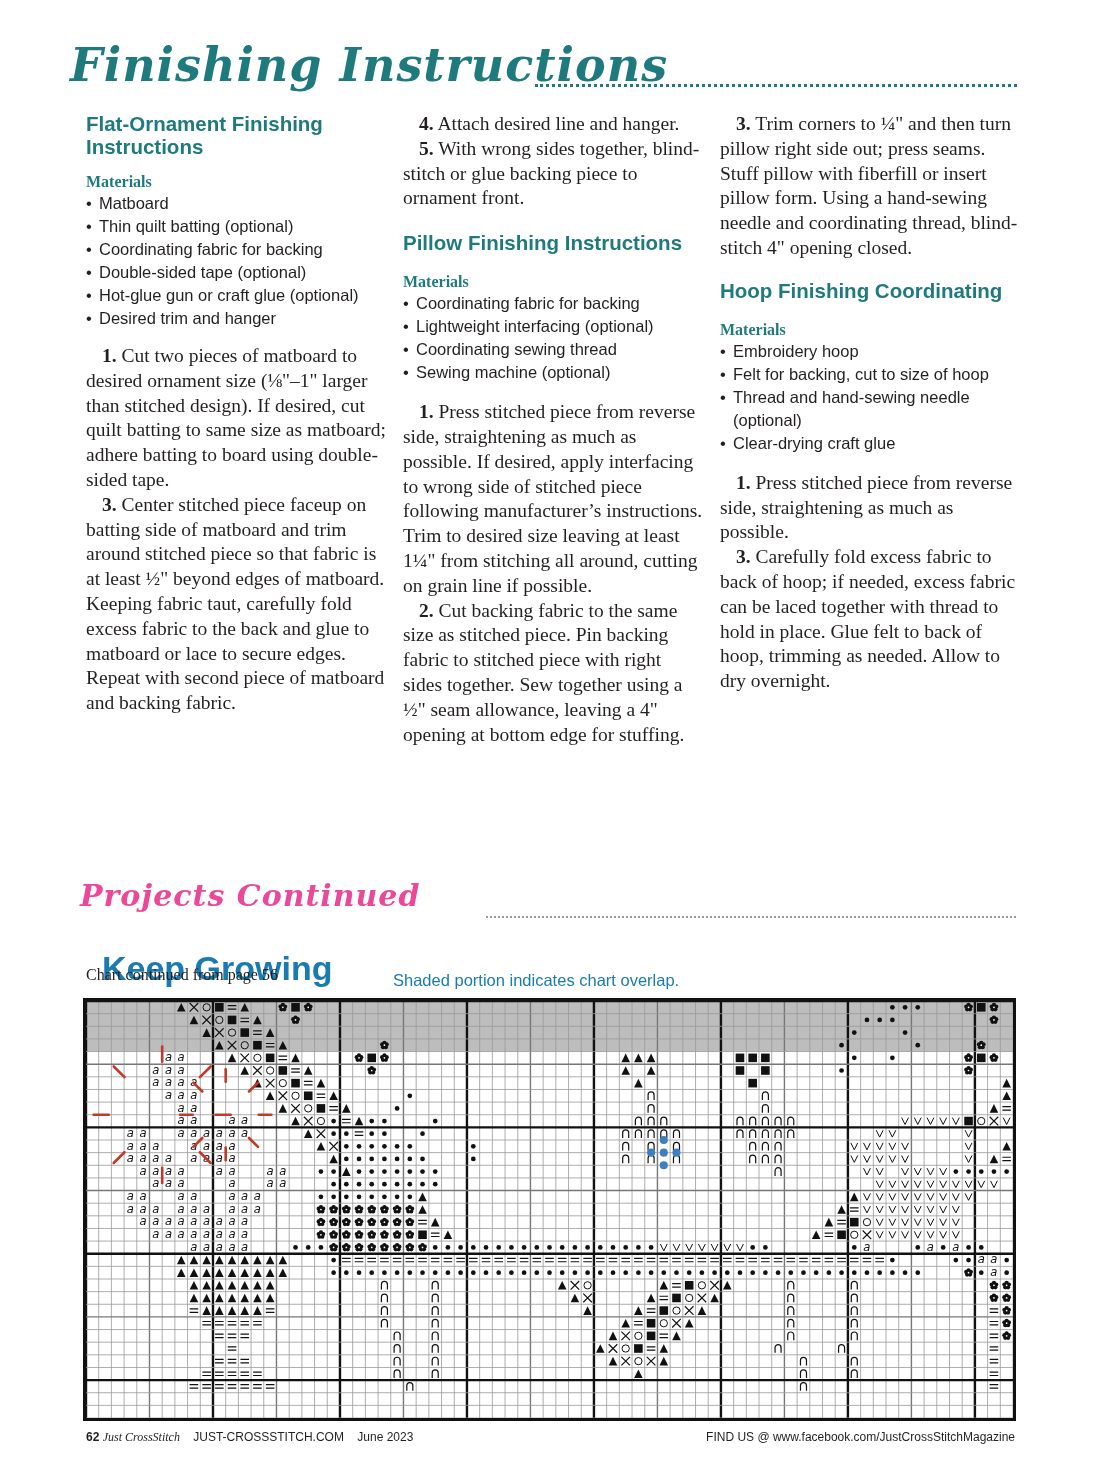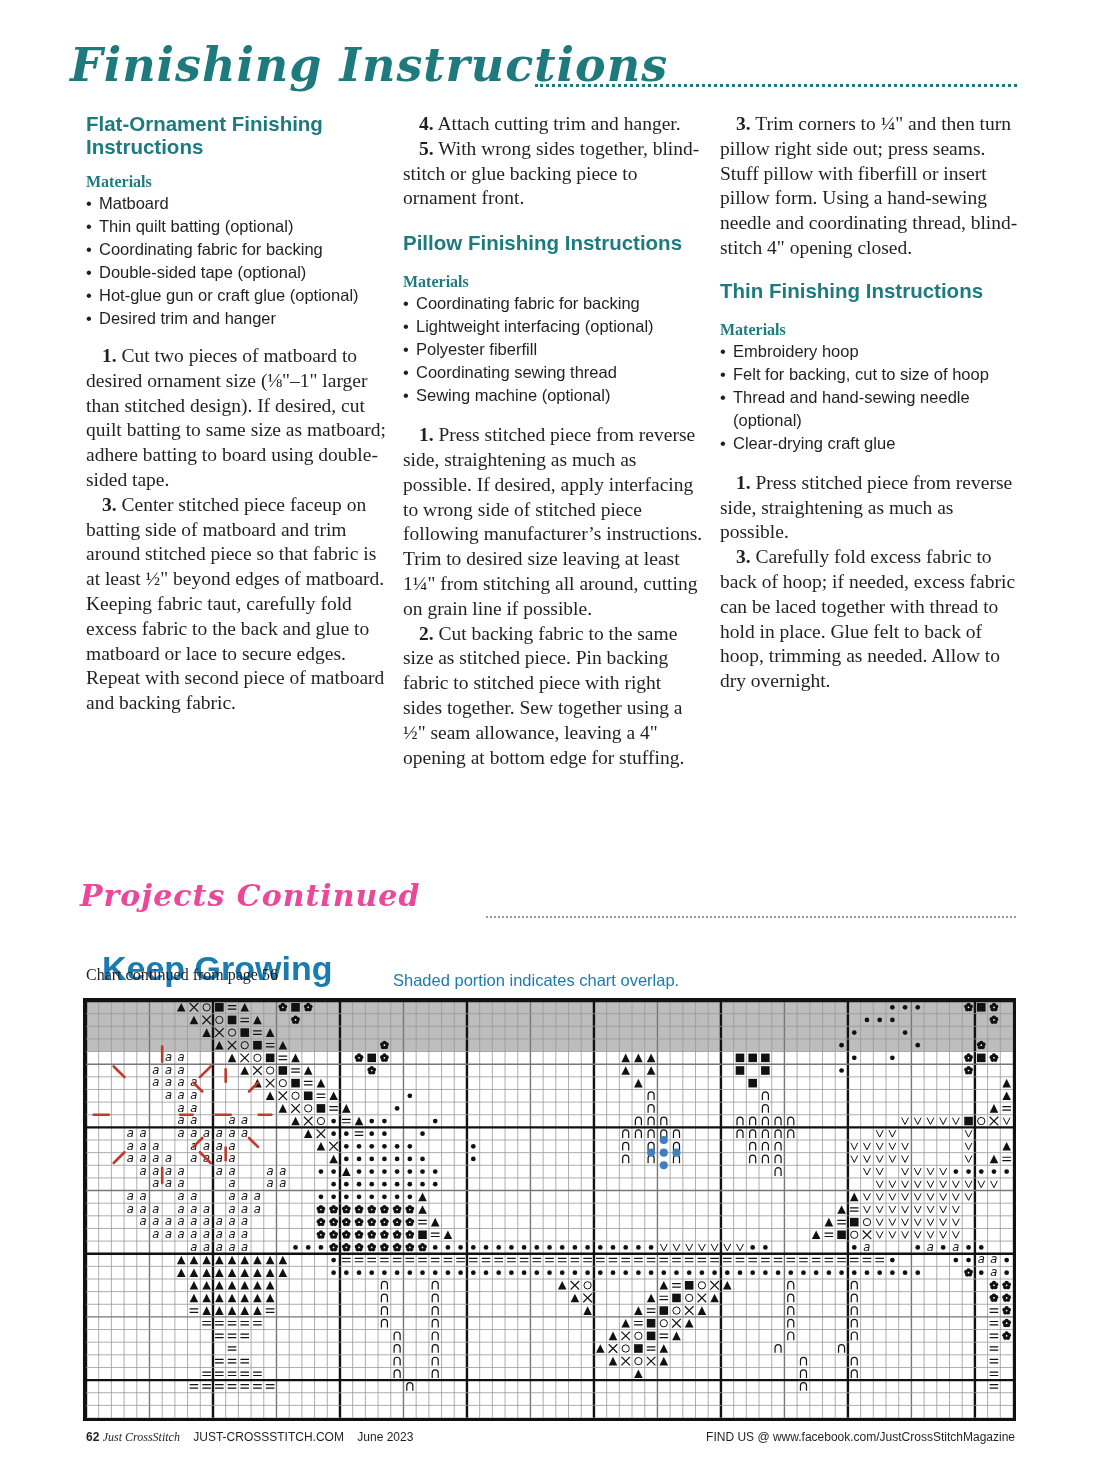--- a/index.html
+++ b/index.html
@@ -55,42 +55,41 @@
     <li>Double-sided tape (optional)</li>
     <li>Hot-glue gun or craft glue (optional)</li>
     <li>Desired trim and hanger</li>
   </ul>
   <div style="height:14px"></div>
   <p class="step"><b>1.</b> <span>Cut two pieces of matboard to desired ornament size (⅛"–1" larger than stitched design). If desired, cut quilt batting to same size as matboard; adhere batting to board using double-sided tape.</span></p>
   <p class="step"><b>3.</b> <span>Center stitched piece faceup on batting side of matboard and trim around stitched piece so that fabric is at least ½" beyond edges of matboard. Keeping fabric taut, carefully fold excess fabric to the back and glue to matboard or lace to secure edges. Repeat with second piece of matboard and backing fabric.</span></p>
 </div>
 
 <div class="col" id="col2">
-  <p class="step"><b>4.</b> <span>Attach cutting trim and hanger.</span></p>
+  <p class="step"><b>4.</b> <span>Attach desired line and hanger.</span></p>
   <p class="step"><b>5.</b> <span>With wrong sides together, blind-stitch or glue backing piece to ornament front.</span></p>
   <div style="height:20px"></div>
   <h2 class="sec-head">Pillow Finishing Instructions</h2>
   <div style="height:18px"></div>
   <h3 class="mat-head">Materials</h3>
   <ul class="mat">
     <li>Coordinating fabric for backing</li>
     <li>Lightweight interfacing (optional)</li>
-    <li>Polyester fiberfill</li>
     <li>Coordinating sewing thread</li>
     <li>Sewing machine (optional)</li>
   </ul>
   <div style="height:16px"></div>
   <p class="step"><b>1.</b> <span>Press stitched piece from reverse side, straightening as much as possible. If desired, apply interfacing to wrong side of stitched piece following manufacturer’s instructions. Trim to desired size leaving at least 1¼" from stitching all around, cutting on grain line if possible.</span></p>
   <p class="step"><b>2.</b> <span>Cut backing fabric to the same size as stitched piece. Pin backing fabric to stitched piece with right sides together. Sew together using a ½" seam allowance, leaving a 4" opening at bottom edge for stuffing.</span></p>
 </div>
 
 <div class="col" id="col3">
   <p class="step"><b>3.</b> <span>Trim corners to ¼" and then turn pillow right side out; press seams. Stuff pillow with fiberfill or insert pillow form. Using a hand-sewing needle and coordinating thread, blind-stitch 4" opening closed.</span></p>
   <div style="height:18px"></div>
-  <h2 class="sec-head">Thin Finishing Instructions</h2>
+  <h2 class="sec-head">Hoop Finishing Coordinating</h2>
   <div style="height:18px"></div>
   <h3 class="mat-head">Materials</h3>
   <ul class="mat">
     <li>Embroidery hoop</li>
     <li>Felt for backing, cut to size of hoop</li>
     <li>Thread and hand-sewing needle (optional)</li>
     <li>Clear-drying craft glue</li>
   </ul>
   <div style="height:16px"></div>
   <p class="step"><b>1.</b> <span>Press stitched piece from reverse side, straightening as much as possible.</span></p>

